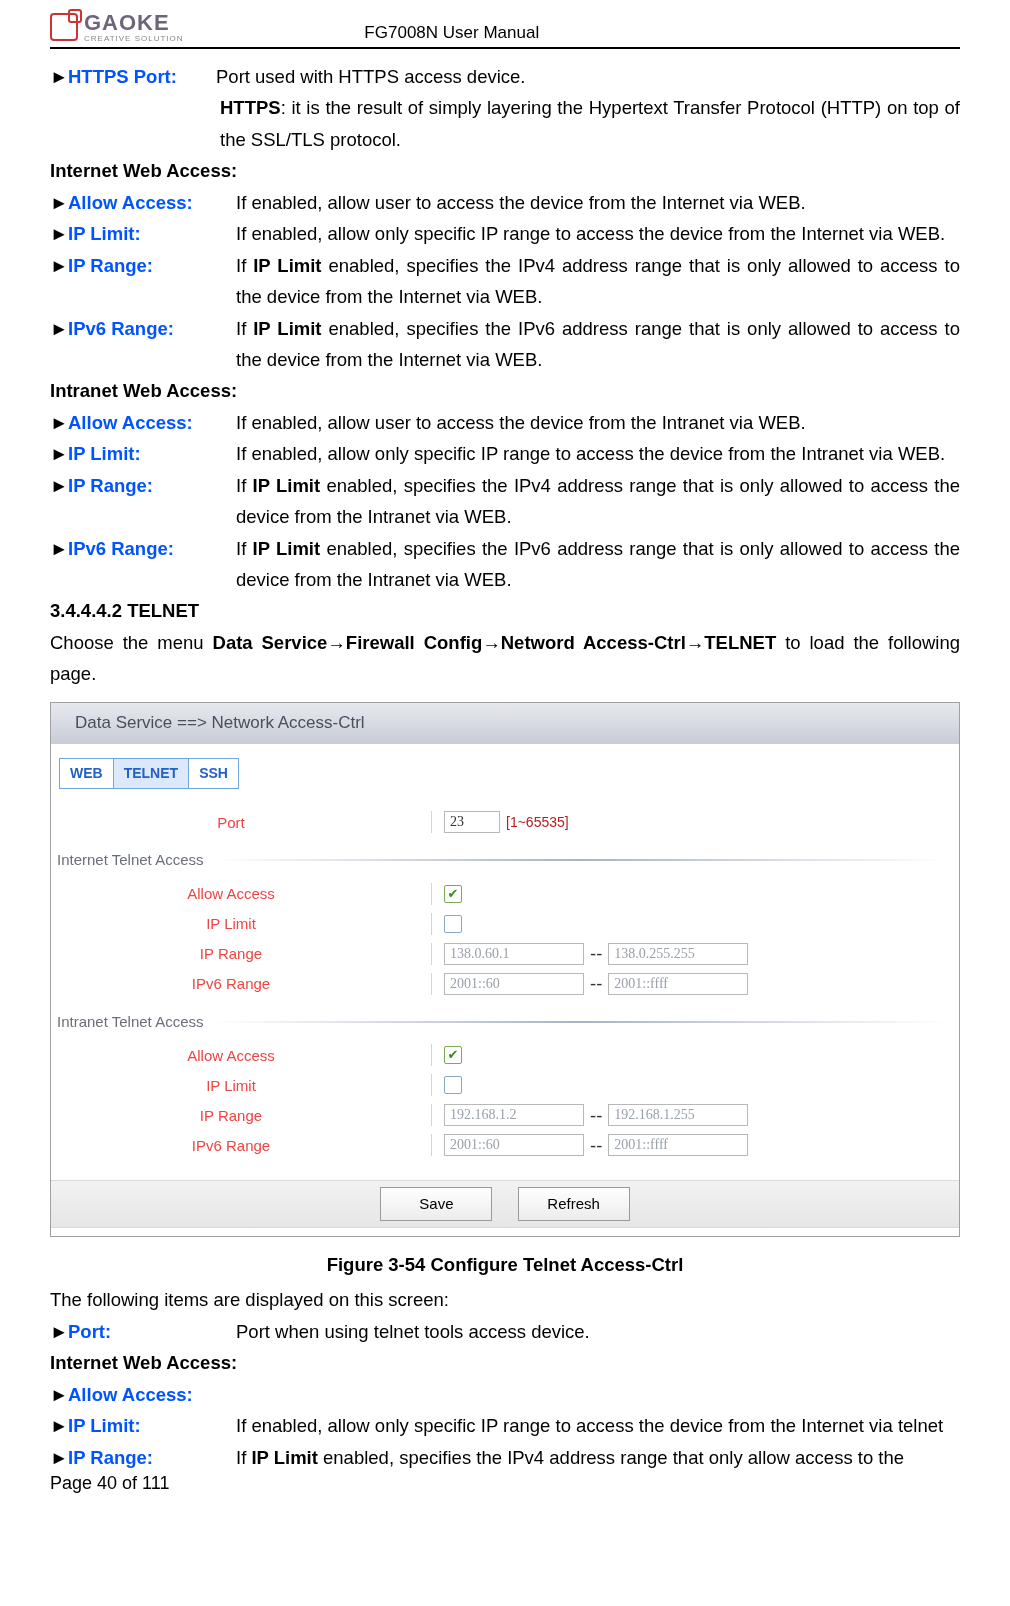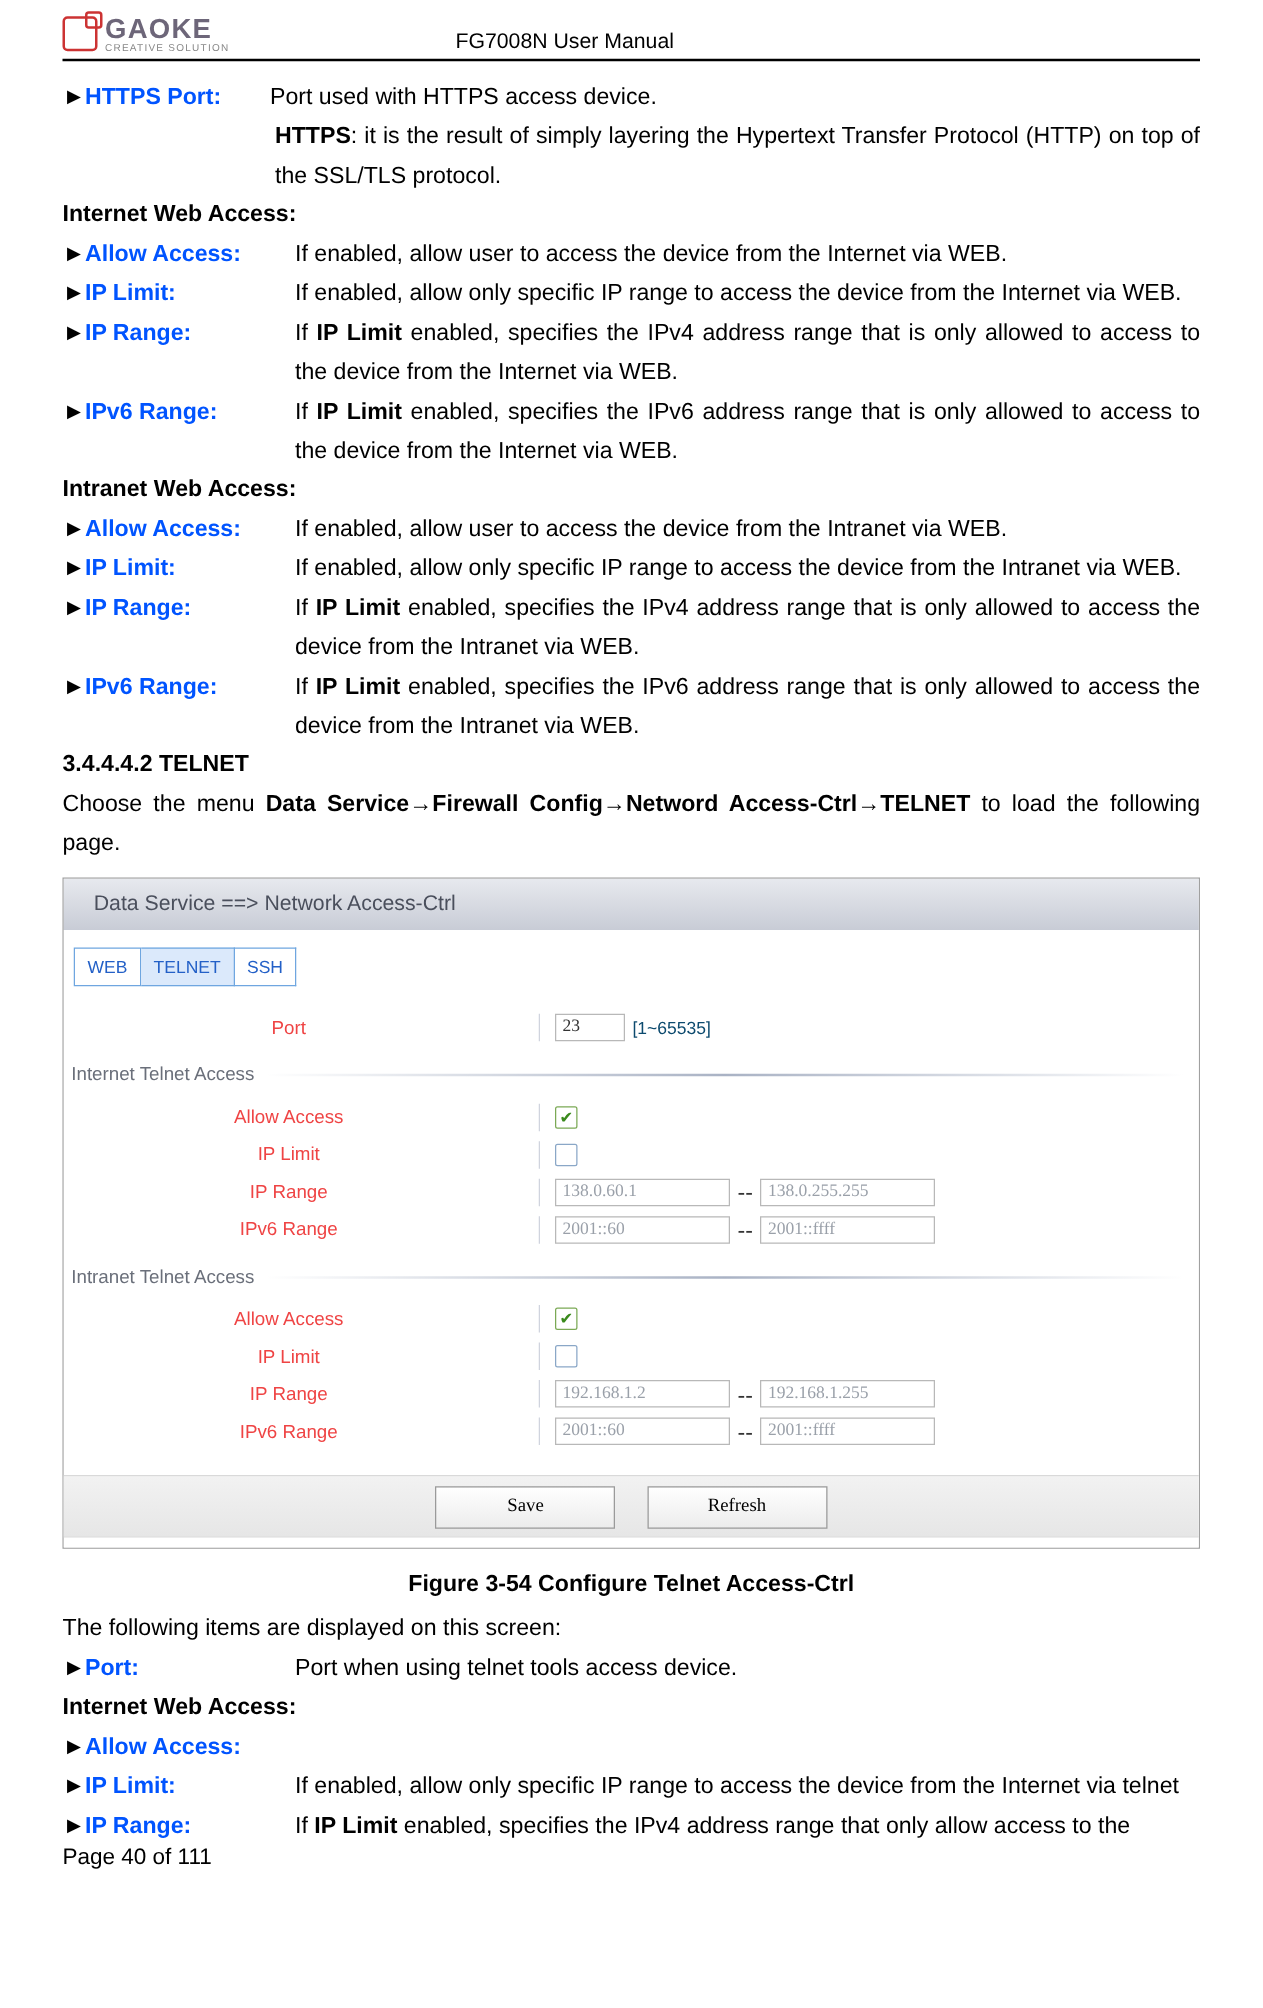--- a/index.html
+++ b/index.html
@@ -130,21 +130,21 @@
   }
   .ui-tabs {
     display: flex;
     margin: 0 0 18px 8px;
   }
   .ui-tab {
     border: 1px solid #6fa6e0;
     padding: 3px 10px;
     font-size: 14px;
     color: #2360c7;
-    font-weight: 400;
+    font-weight: 700;
     background: #fff;
     cursor: pointer;
   }
   .ui-tab + .ui-tab { border-left: none; }
   .ui-tab.active {
     background: #dbe9fb;
   }
   .ui-section-h {
     display: flex;
     align-items: center;
@@ -211,32 +211,32 @@
     background: linear-gradient(#f2f2f2, #e6e6e6);
     border-top: 1px solid #d9d9d9;
     border-bottom: 1px solid #d9d9d9;
     padding: 6px 0;
     text-align: center;
     margin-top: 20px;
   }
   .ui-btn {
     display: inline-block;
     width: 110px;
-    padding: 3px 16px;
+    padding: 3px 0;
     border: 1px solid #9a9a9a;
     background: linear-gradient(#fff, #ececec);
-    font-family: Liberation Serif, serif;
+    font-family: Liberation Sans, sans-serif;
     font-size: 15px;
     margin: 0 10px;
     text-align: center;
     cursor: pointer;
   }
   .ui-hint {
     font-size: 14px;
-    color: #0c4a6e;
+    color: #b91c1c;
     margin-left: 6px;
   }
   .dashsep {
     padding: 0 6px;
     color: #333;
   }
 </style>
 </head>
 <body>
 

